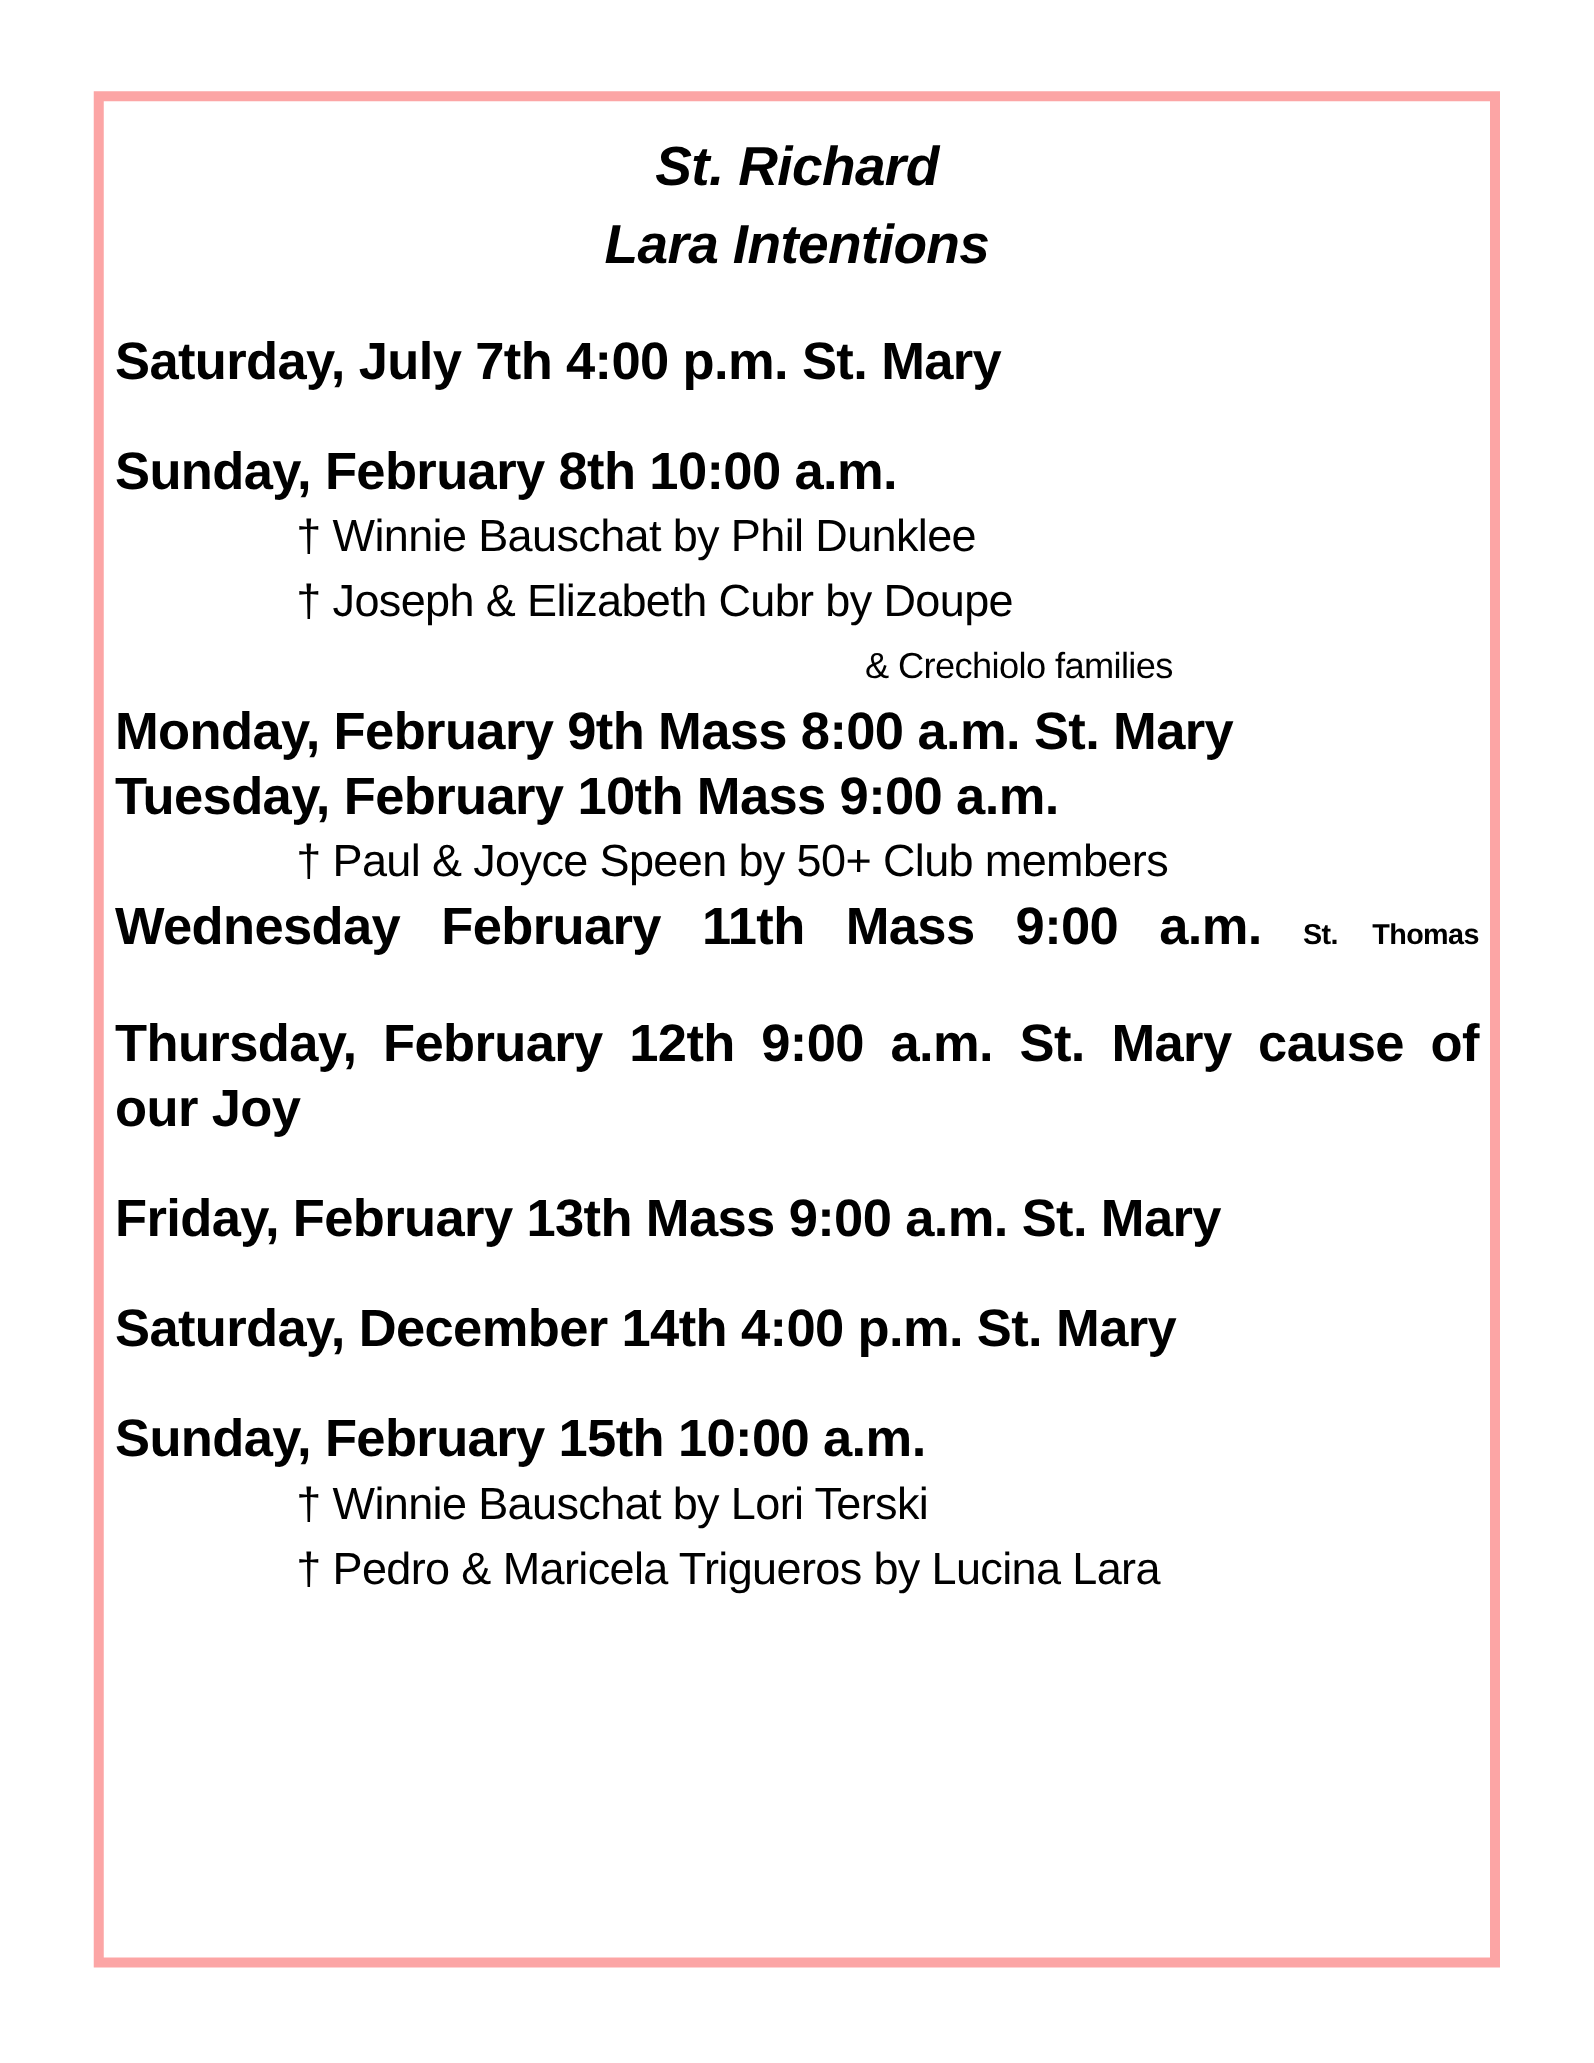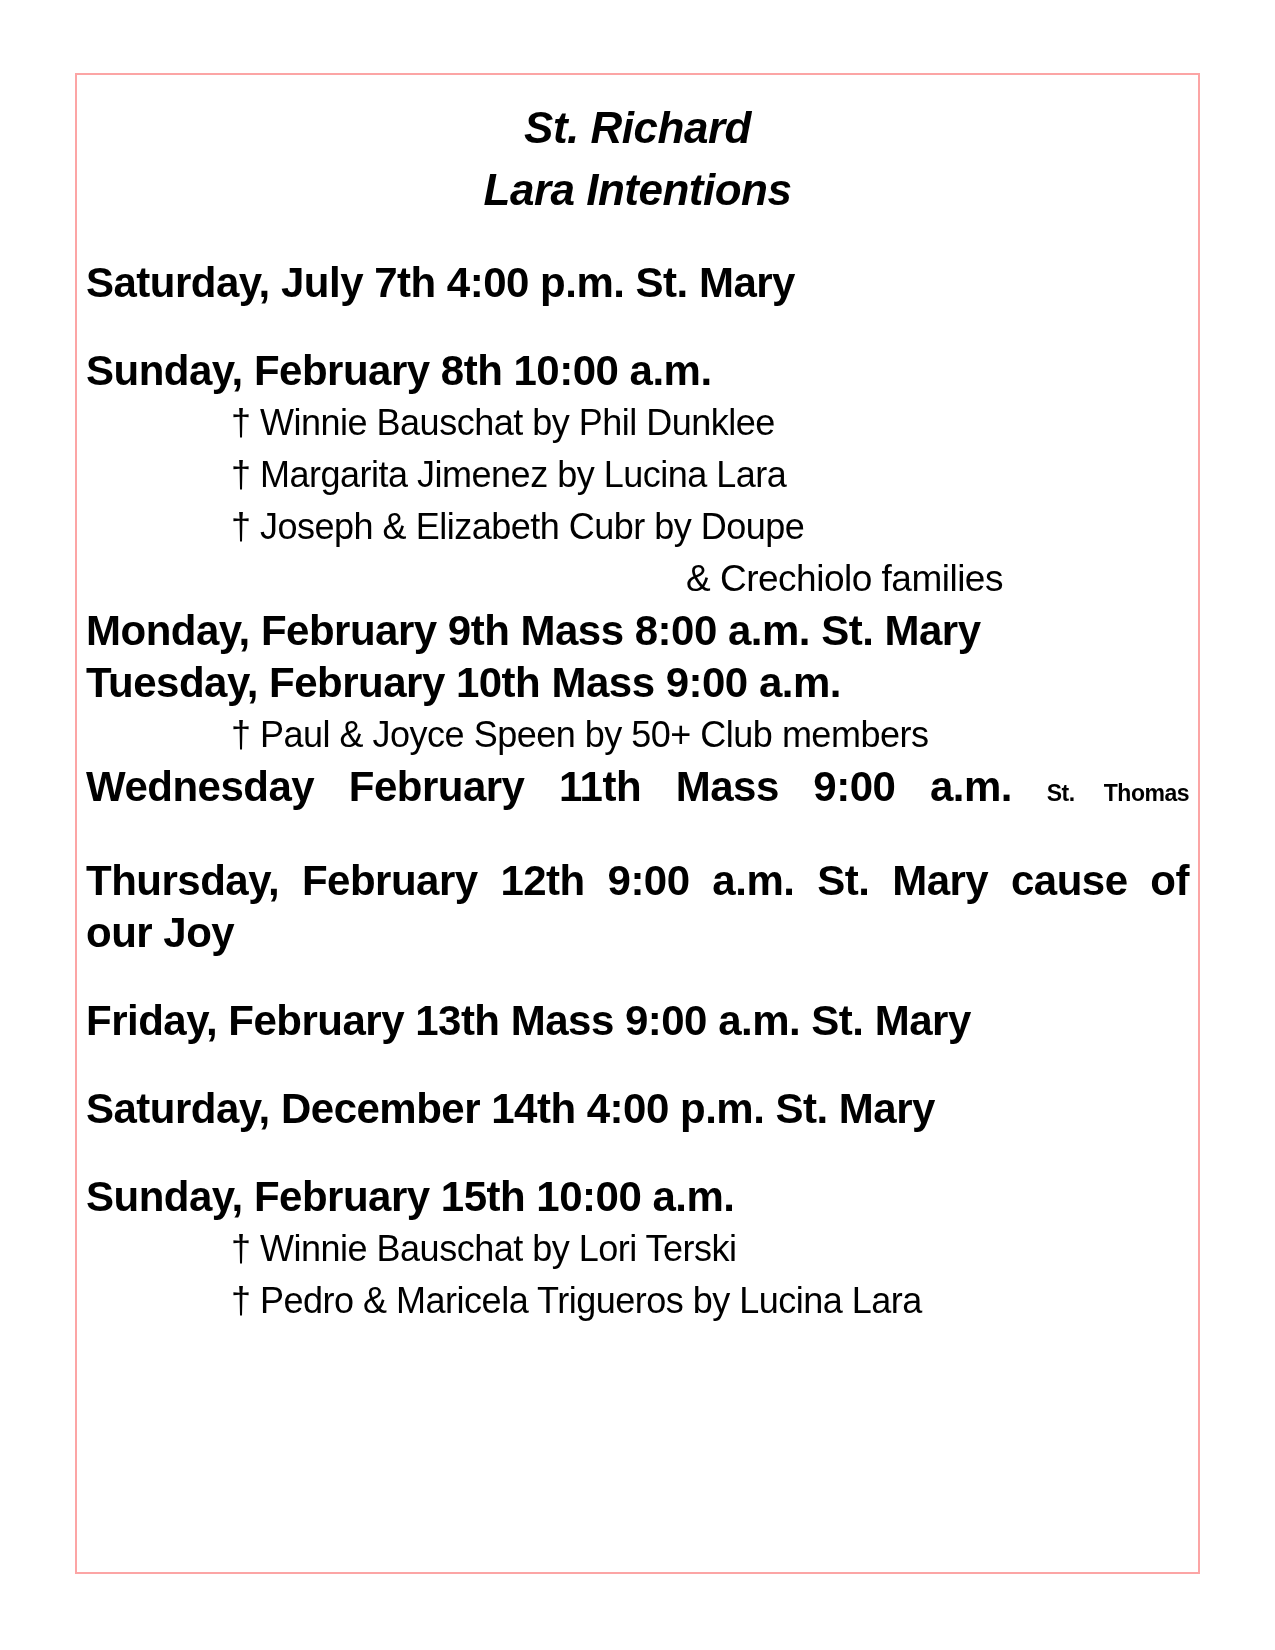--- a/index.html
+++ b/index.html
@@ -15,21 +15,21 @@
     color: #000000;
     font-family: "Liberation Sans", "DejaVu Sans", sans-serif;
     overflow: hidden;
   }
   .frame {
     position: absolute;
     left: 75px;
     top: 73px;
     width: 1125px;
     height: 1501px;
-    border: 2px solid #fca5a5;
+    border: 8px solid #fca5a5;
     box-sizing: border-box;
     padding: 22px 9px 0 9px;
     overflow: hidden;
   }
   .title {
     text-align: center;
     font-weight: bold;
     font-style: italic;
     font-size: 44px;
     line-height: 62px;
@@ -46,21 +46,21 @@
   .line.gap {
     margin-top: 36px;
   }
   .line.intention {
     font-weight: normal;
     font-size: 36px;
     padding-left: 145px;
   }
   .line.wrap-right {
     font-weight: normal;
-    font-size: 37px;
+    font-size: 29px;
     padding-left: 600px;
   }
   .line.justified {
     text-align: justify;
     text-align-last: justify;
   }
   .small-text {
     font-size: 23px;
   }
   .dagger {
@@ -73,21 +73,20 @@
 <div class="page">
   <div class="frame">
     <div class="title">
       <div>St. Richard</div>
       <div>Lara Intentions</div>
     </div>
     <div id="schedule">
         <div class="line day gap"><span>Saturday, July 7th 4:00 p.m. St. Mary</span></div>
         <div class="line day gap"><span>Sunday, February 8th 10:00 a.m.</span></div>
         <div class="line intention"><span class="dagger">† </span><span>Winnie Bauschat by Phil Dunklee</span></div>
-        <div class="line intention"><span class="dagger">† </span><span>Margarita Jimenez by Lucina Lara</span></div>
         <div class="line intention"><span class="dagger">† </span><span>Joseph &amp; Elizabeth Cubr by Doupe</span></div>
         <div class="line wrap-right"><span>&amp; Crechiolo families</span></div>
         <div class="line day"><span>Monday, February 9th Mass 8:00 a.m. St. Mary</span></div>
         <div class="line day"><span>Tuesday, February 10th Mass 9:00 a.m.</span></div>
         <div class="line intention"><span class="dagger">† </span><span>Paul &amp; Joyce Speen by 50+ Club members</span></div>
         <div class="line day justified"><span>Wednesday February 11th Mass 9:00 a.m.</span> <span class="small-text">St. Thomas</span></div>
         <div class="line day justified gap"><span>Thursday, February 12th 9:00 a.m. St. Mary cause of</span></div>
         <div class="line day"><span>our Joy</span></div>
         <div class="line day gap"><span>Friday, February 13th Mass 9:00 a.m. St. Mary</span></div>
         <div class="line day gap"><span>Saturday, December 14th 4:00 p.m. St. Mary</span></div>

